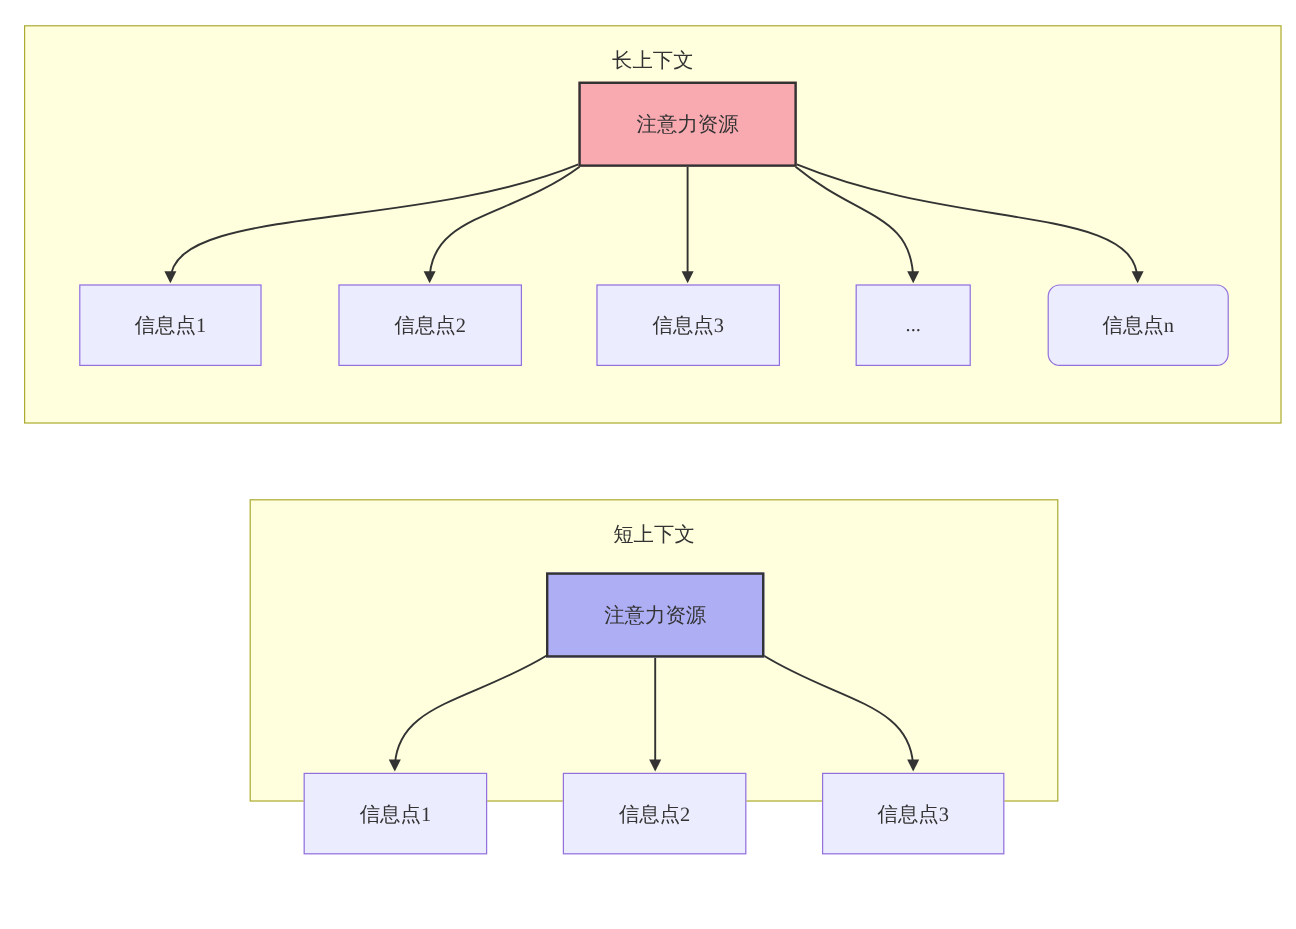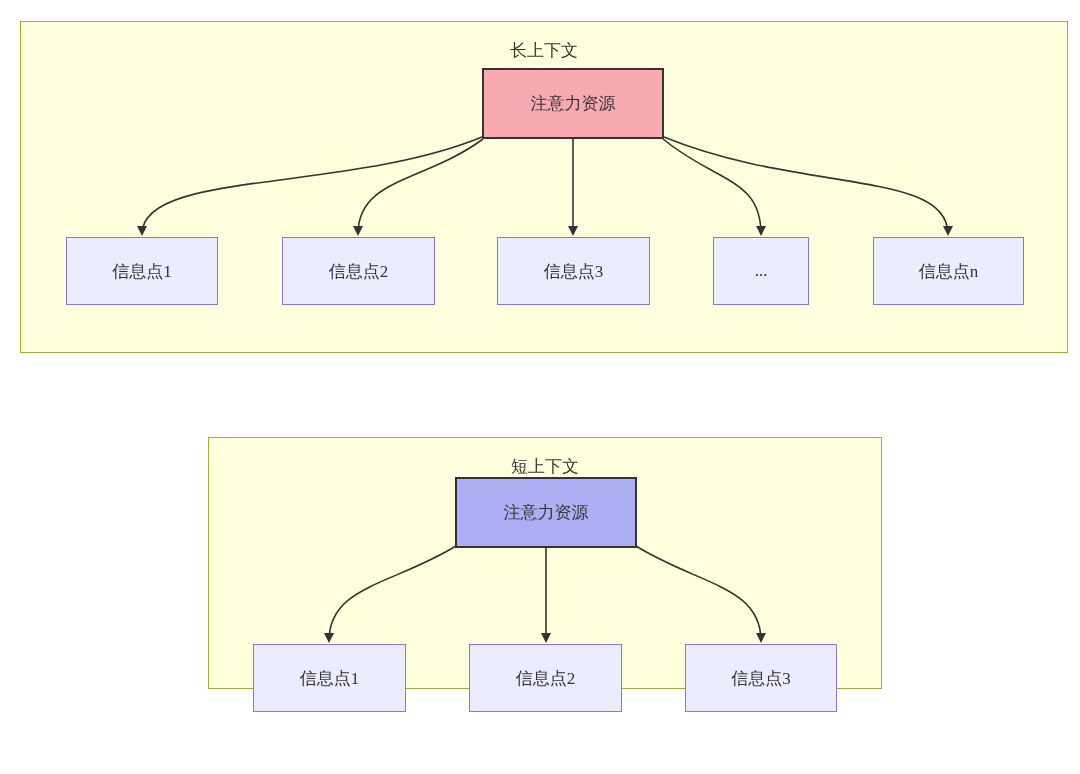--- a/index.html
+++ b/index.html
@@ -74,21 +74,21 @@
 </style>
 </head>
 <body>
 
 <div class="canvas">
 
   <section class="cluster" style="left:20px; top:21px; width:1048px; height:332px;">
     <div class="cluster-title">长上下文</div>
   </section>
 
-  <section class="cluster" style="left:208px; top:437px; width:674px; height:252px;">
+  <section class="cluster" style="left:208px; top:416px; width:674px; height:252px;">
     <div class="cluster-title">短上下文</div>
   </section>
 
   <svg class="edges" width="1080" height="774" viewBox="0 0 1080 774" aria-hidden="true">
     <defs>
       <marker id="arrowhead" viewBox="0 0 12 12" refX="9" refY="6" markerWidth="12" markerHeight="12" markerUnits="userSpaceOnUse" orient="auto">
         <path class="arrowhead" d="M1,1 L1,11 L11,6 Z"></path>
       </marker>
     </defs>
     <path class="edge" d="M482,137 C345,193 142,170 142,234" marker-end="url(#arrowhead)"></path>
@@ -111,21 +111,21 @@
   </div>
   <div class="node target" style="left:282px; top:237px; width:153px; height:68px;">
     <span class="node-label">信息点2</span>
   </div>
   <div class="node target" style="left:497px; top:237px; width:153px; height:68px;">
     <span class="node-label">信息点3</span>
   </div>
   <div class="node target" style="left:713px; top:237px; width:96px; height:68px;">
     <span class="node-label">...</span>
   </div>
-  <div class="node target" style="left:873px; top:237px; width:151px; height:68px;">
+  <div class="node target" style="left:873px; top:237px; width:151px; height:68px;border-radius:10px;">
     <span class="node-label">信息点n</span>
   </div>
 
   <div class="node source-short" style="left:455px; top:477px; width:182px; height:71px;">
     <span class="node-label">注意力资源</span>
   </div>
 
   <div class="node target" style="left:253px; top:644px; width:153px; height:68px;">
     <span class="node-label">信息点1</span>
   </div>

